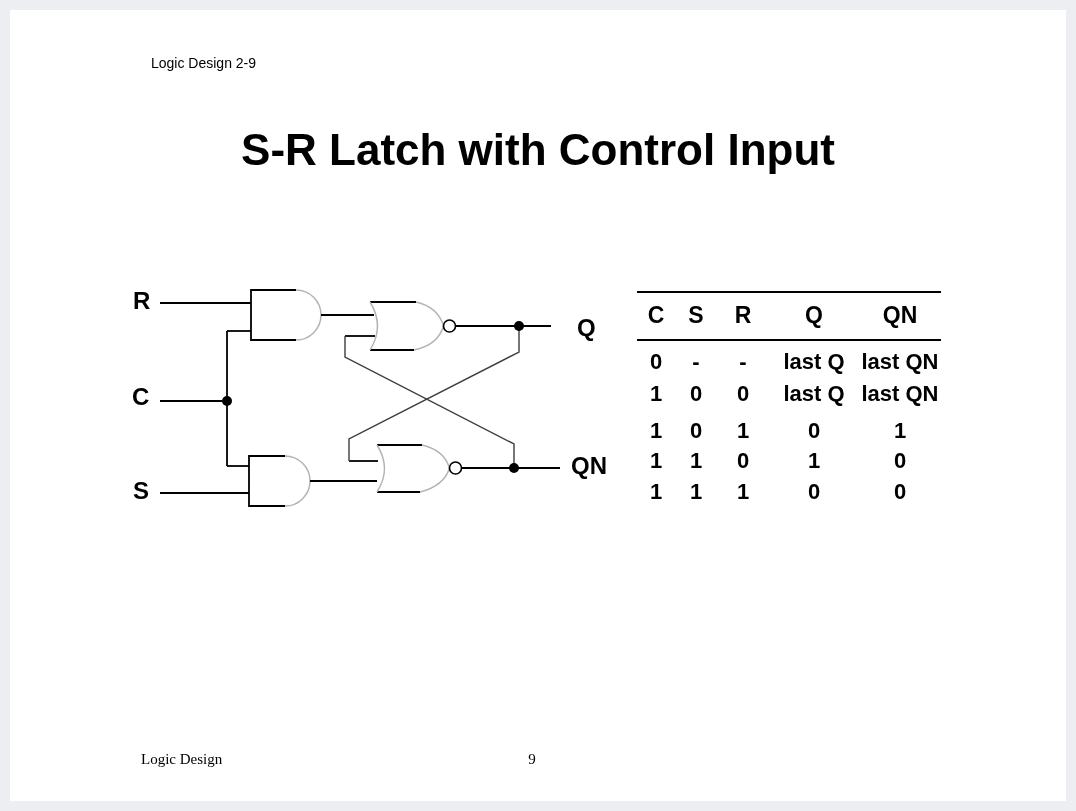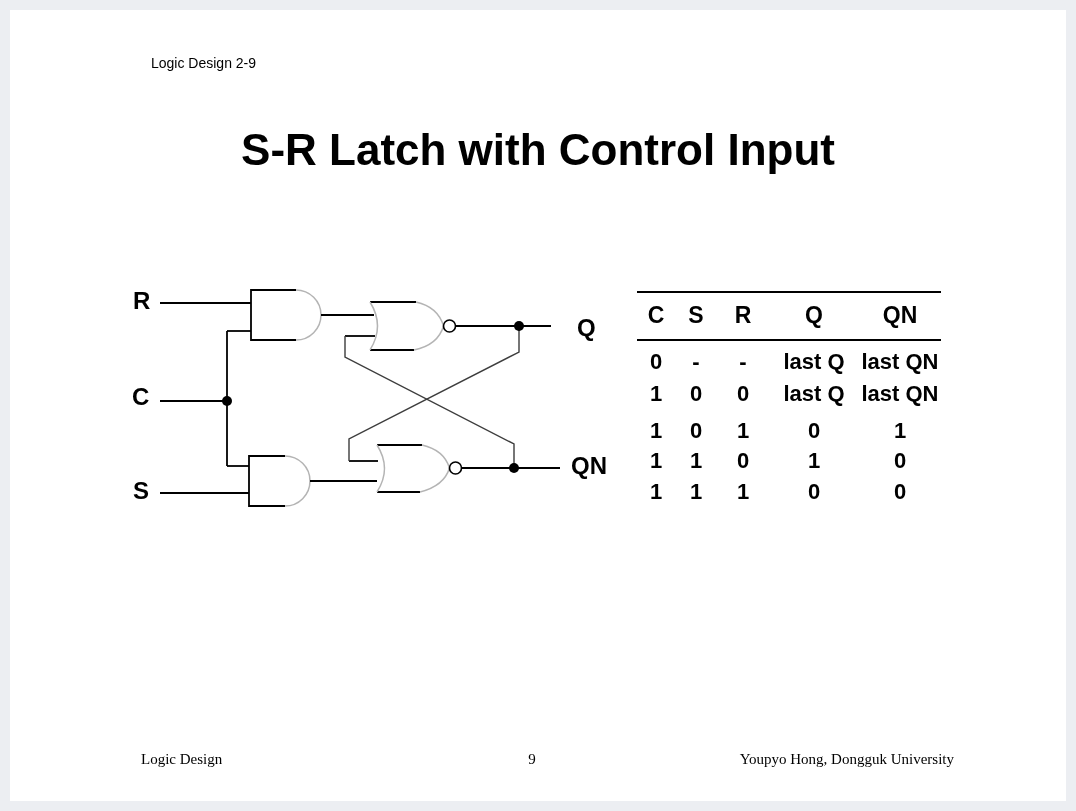--- a/index.html
+++ b/index.html
@@ -167,15 +167,14 @@
       <span>1</span>
       <span>1</span>
       <span>1</span>
       <span>0</span>
       <span>0</span>
     </div>
   </div>
 
   <div class="abs footer-left">Logic Design</div>
   <div class="abs footer-center">9</div>
-  <div class="abs footer-right">Youpyo Hong, Dongguk University</div>
 
 </div>
 
 </body></html>

